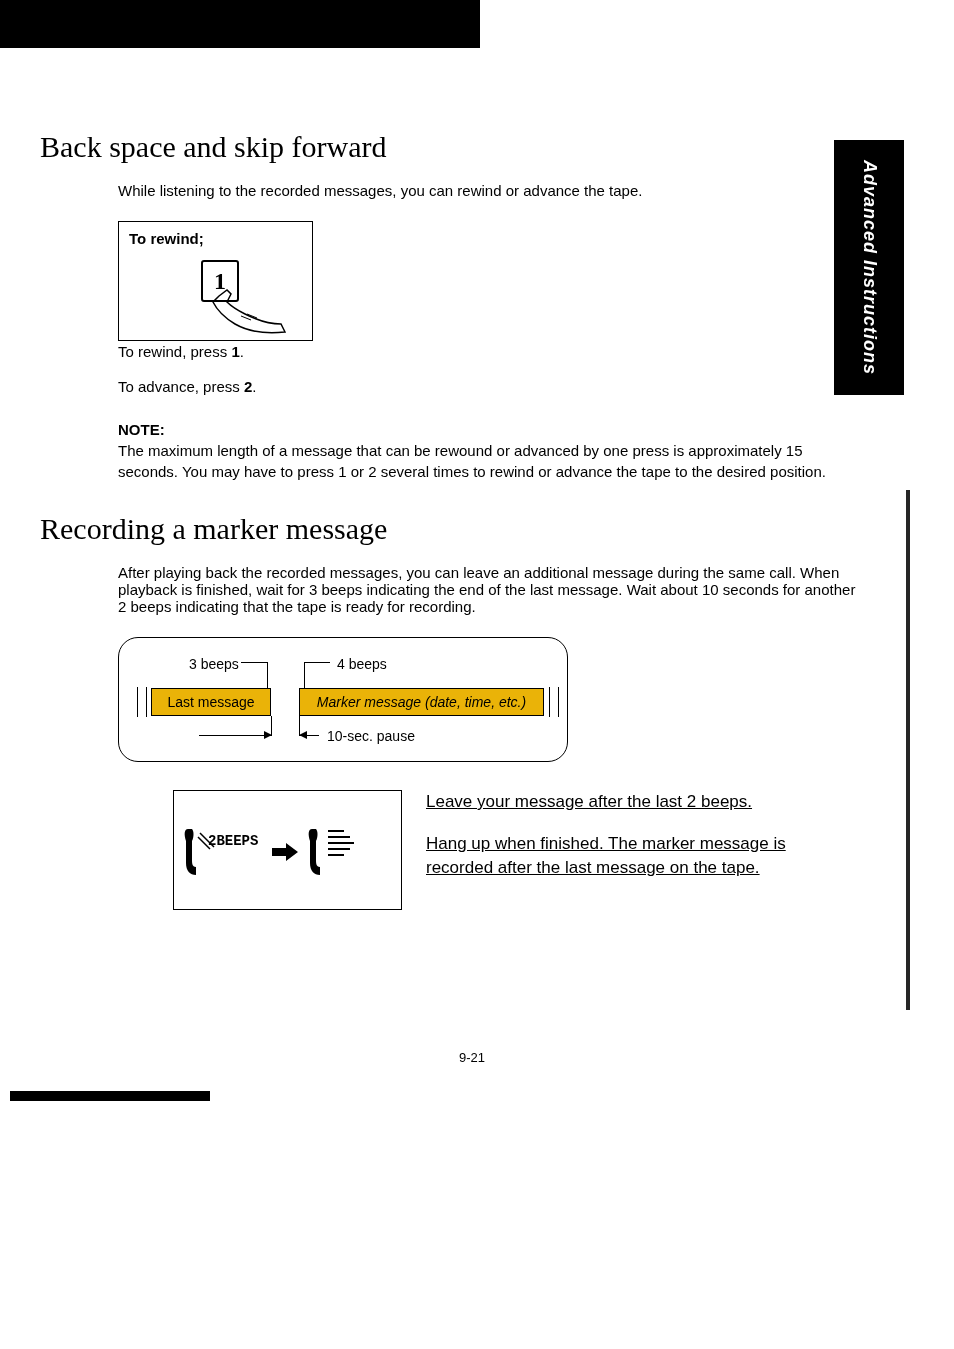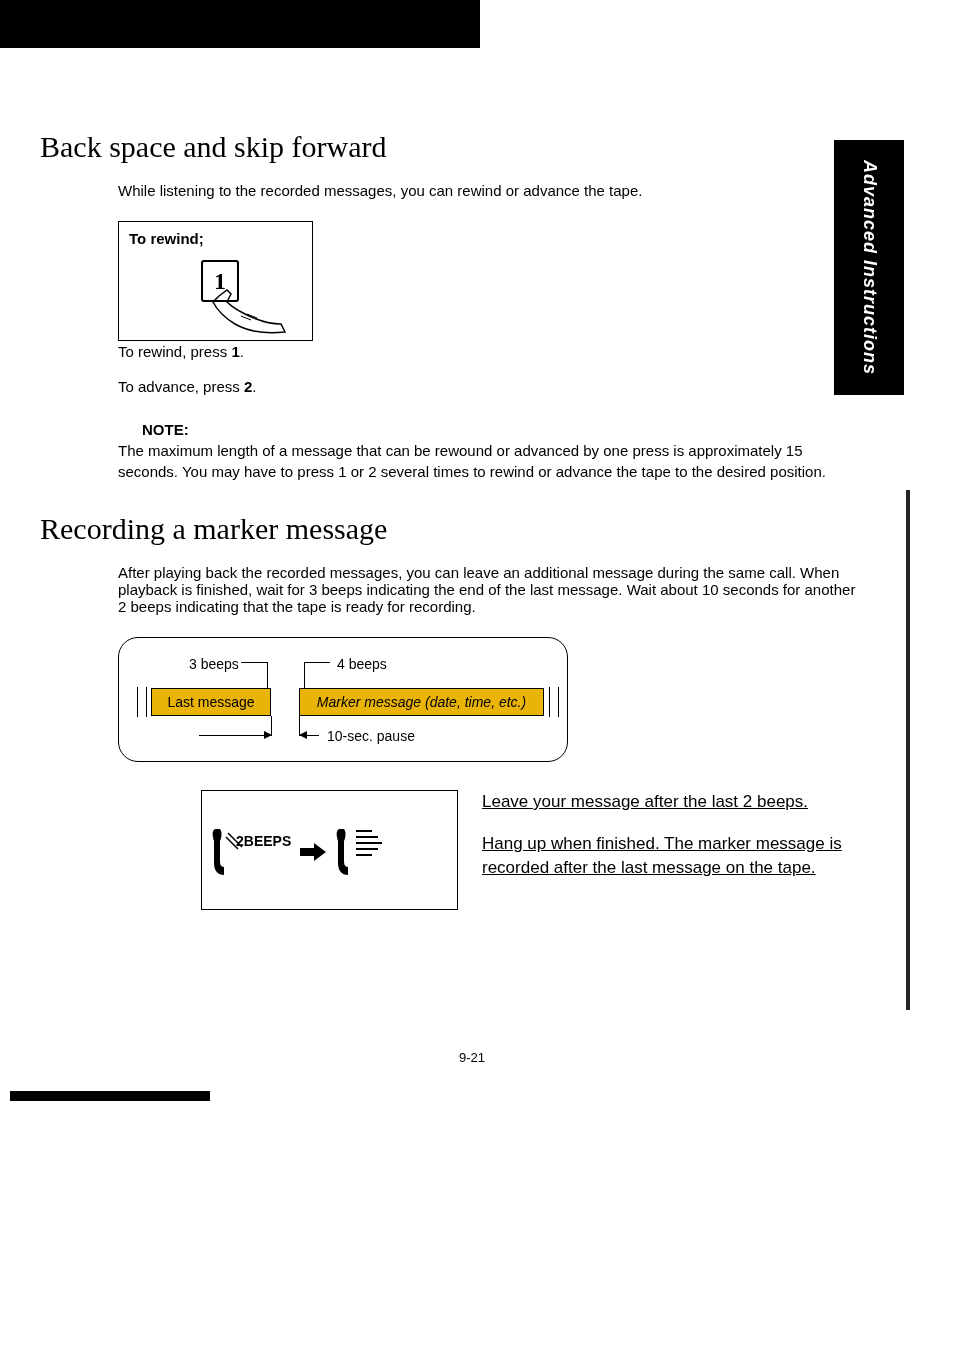--- a/index.html
+++ b/index.html
@@ -111,21 +111,20 @@
     font-size: 15px;
     padding-top: 2px;
   }
   .note-block {
     margin-top: 24px;
     font-size: 15px;
     line-height: 1.4;
   }
   .note-heading {
     font-weight: bold;
-    margin-left: 24px;
   }
   .diagram-frame {
     border: 1px solid #000;
     border-radius: 20px;
     width: 450px;
     height: 125px;
     position: relative;
     box-sizing: border-box;
     margin-top: 8px;
   }
@@ -191,26 +190,27 @@
     border-bottom: 4px solid transparent;
     border-right: 8px solid #000;
   }
   .marker-row {
     display: flex;
     align-items: flex-start;
     margin-top: 28px;
   }
   .marker-fig {
     border: 1.5px solid #000;
-    width: 257px;
+    width: 229px;
     height: 120px;
     margin-right: 24px;
-    margin-left: 83px;
+    margin-left: 55px;
     position: relative;
     box-sizing: border-box;
+    font-family: Liberation Mono, monospace;
   }
   .phone-svg {
     position: absolute;
   }
   .beeps-label {
     position: absolute;
     font-weight: bold;
     font-size: 14px;
     top: 42px;
     left: 34px;

